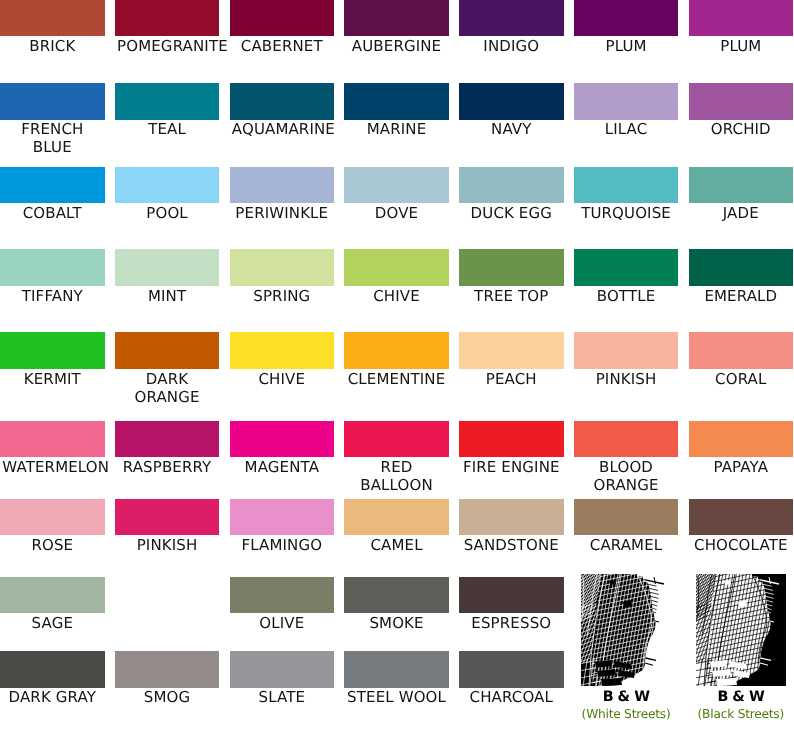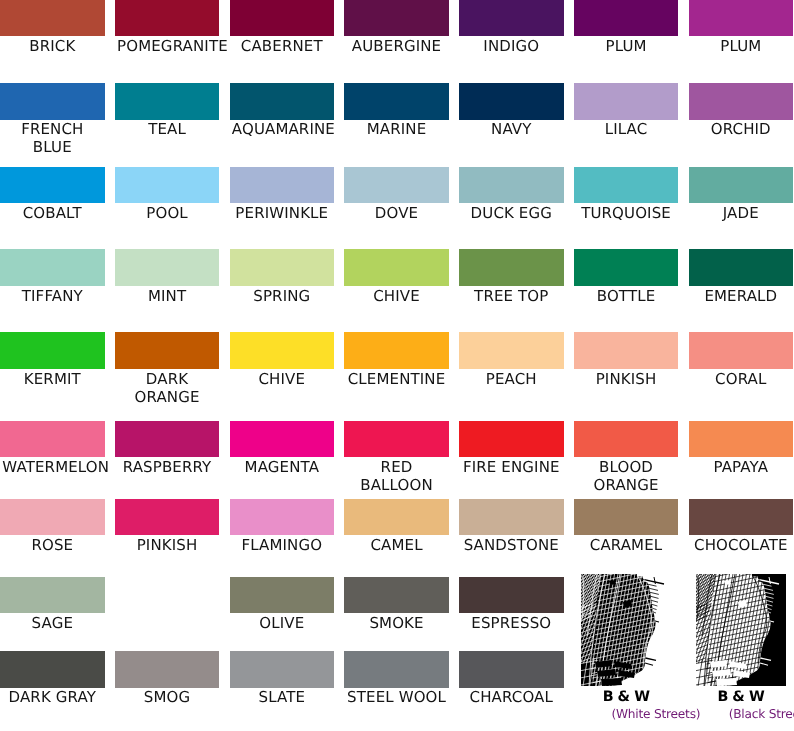--- a/index.html
+++ b/index.html
@@ -18,21 +18,21 @@
     position:absolute;left:2.3px;width:100px;top:37.2px;
     transform:translateZ(0);
     text-align:center;color:#151515;
     font-size:15px;letter-spacing:0.137px;line-height:18.1px;
   }
   .mapcell{width:104.6px;}
   .mapbox{position:absolute;left:7.3px;top:-2.8px;width:90px;height:112px;}
   .maptitle{position:absolute;left:-12px;width:128.6px;top:111.2px;transform:translateZ(0);
     text-align:center;color:#000;font-weight:bold;font-size:14.3px;letter-spacing:-0.45px;line-height:18px;}
   .mapsub{position:absolute;left:-22px;width:148.6px;top:130.2px;transform:translateZ(0);
-    text-align:right;color:#701a75;font-size:12.2px;letter-spacing:-0.22px;line-height:15px;}
+    text-align:center;color:#4d7c0f;font-size:12.2px;letter-spacing:-0.22px;line-height:15px;}
   svg.mapimg{display:block;}
 </style>
 </head>
 <body>
 
 <div id="sheet">
   <div class="cell" style="left:0.00px;top:0.00px">
     <div class="chip" style="background:#b04834"></div>
     <div class="label">BRICK</div>
   </div>

